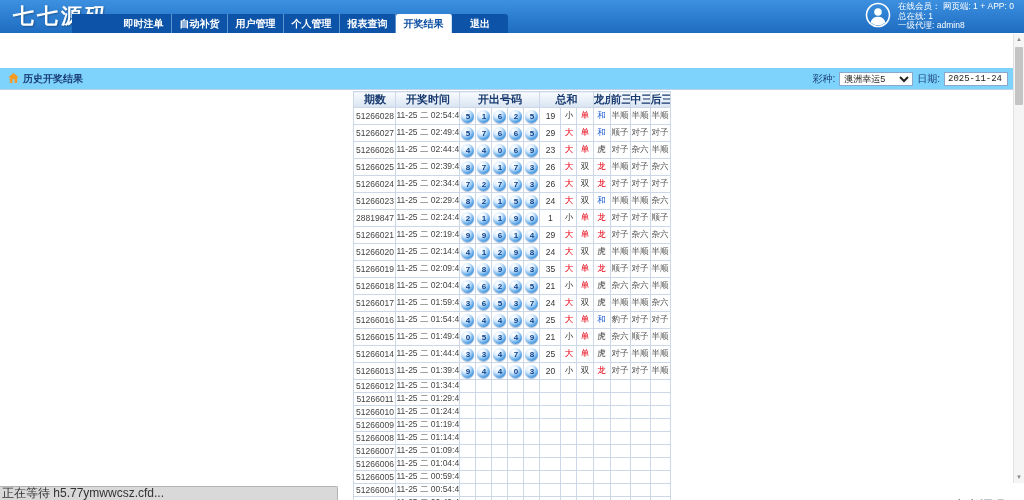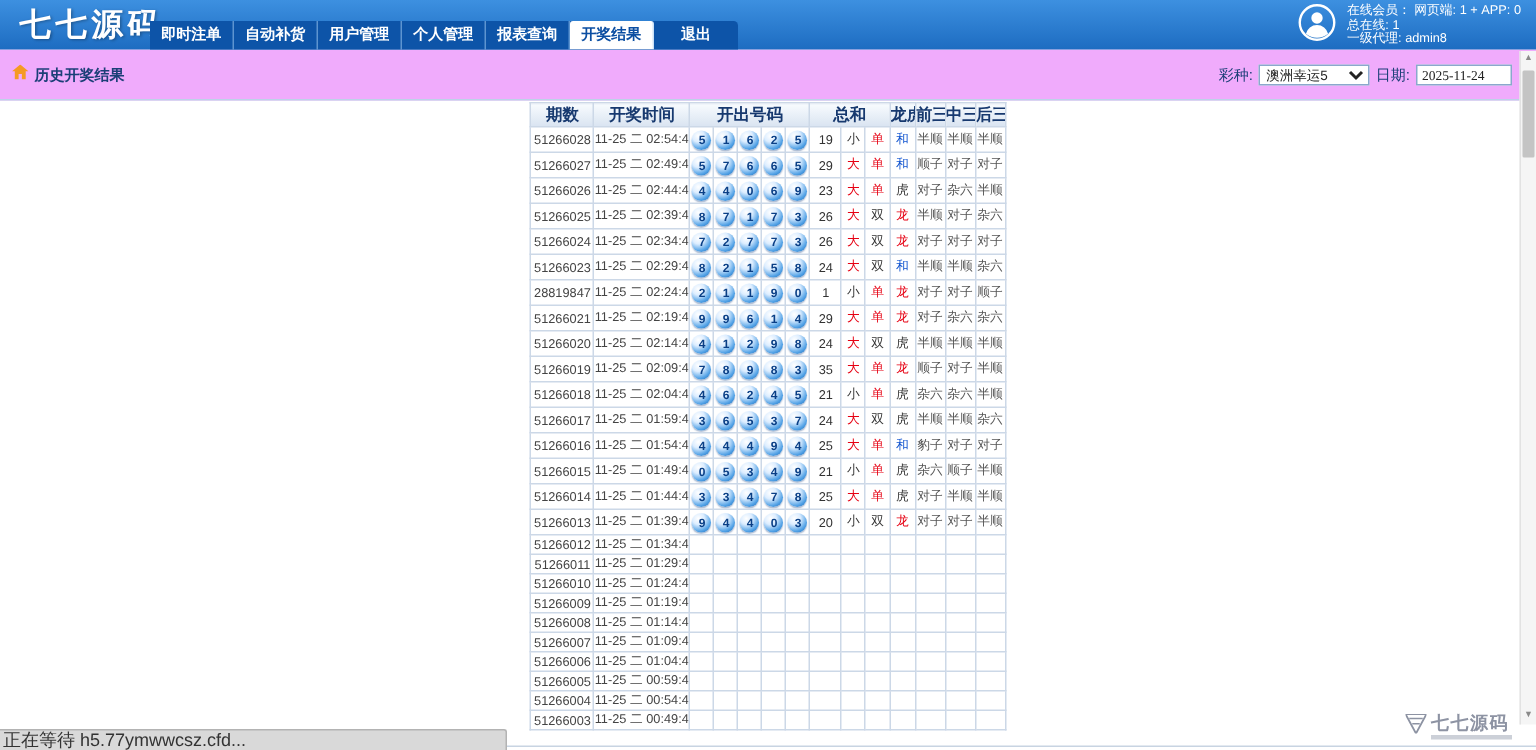--- a/index.html
+++ b/index.html
@@ -3,39 +3,39 @@
 <meta charset="utf-8">
 <style>
   * { margin:0; padding:0; box-sizing:border-box; }
   html,body { width:1024px; height:500px; overflow:hidden; }
   body { font-family:"Liberation Sans","DejaVu Sans",sans-serif; background:#fff; position:relative; }
 
   
   .top-bar { height:33px; background:linear-gradient(#3d90e0,#1d6cc1); position:relative; }
   .logo { position:absolute; left:13px; top:2px; font-size:21px; font-weight:bold; color:#fff;
           letter-spacing:3px; text-shadow:1px 1px 2px rgba(0,0,0,.3); }
-  .tabs { position:absolute; left:100px; bottom:0; display:flex; background:#0d54a8; border-radius:0 3px 0 0; }
+  .tabs { position:absolute; left:72px; bottom:0; display:flex; background:#0d54a8; border-radius:0 3px 0 0;padding-left:44px; }
   .tab { width:56px; height:19px; line-height:19px; text-align:center; font-size:10px; font-weight:bold;
          color:#fff; cursor:pointer; border-right:1px solid rgba(160,200,240,.55); }
   .tab:last-child { border-right:none; }
   .tab.active { background:#fff; color:#0b4ea2; border-radius:2px 2px 0 0; }
   .user-info { position:absolute; right:10px; top:2px; display:flex; align-items:center; gap:7px;
                color:#fff; font-size:8.5px; line-height:9.5px; }
   .user-lines div { white-space:nowrap; }
 
   
-  .sub-bar { height:34px; background:#f0abfc; border-bottom:1px solid #bdd2e8; display:flex;
+  .sub-bar { height:22px; background:#7dd3fc; border-bottom:1px solid #bdd2e8; display:flex;
              align-items:center; justify-content:space-between; padding:0 16px 0 8px;
-             font-size:10px; color:#1b3f77; }
+             font-size:10px; color:#1b3f77;margin-top:35px; }
   .crumb { display:flex; align-items:center; gap:4px; font-weight:bold; }
   .filters { display:flex; gap:4px; }
   .filters select { font-size:9px; height:14px; border:1px solid #8aa8cc; background:#fff; color:#222;
                     width:74px; font-family:inherit; }
   .filters input { font-size:9px; height:14px; border:1px solid #8aa8cc; background:#fff; color:#222;
-                   width:64px; padding-left:3px; font-family:Liberation Serif, serif; }
+                   width:64px; padding-left:3px; font-family:Liberation Mono, monospace; }
 
   
   .content { position:relative; height:430px; background:#fff; border-bottom:1px solid #c8d4e2; }
   table { border-collapse:collapse; table-layout:fixed; width:316px; margin:1px auto 0; }
   th,td { border:1px solid #ccd8e7; text-align:center; padding:0; overflow:hidden; white-space:nowrap;
           font-size:8.5px; }
   th { height:14px; background:linear-gradient(#f8fbfe,#d9e4f1); color:#17396f; font-weight:bold; font-size:11px; }
   tr.data-row { height:17px; }
   tr.pending-row td { height:12px; }
   td.period, td.time { color:#444; }

